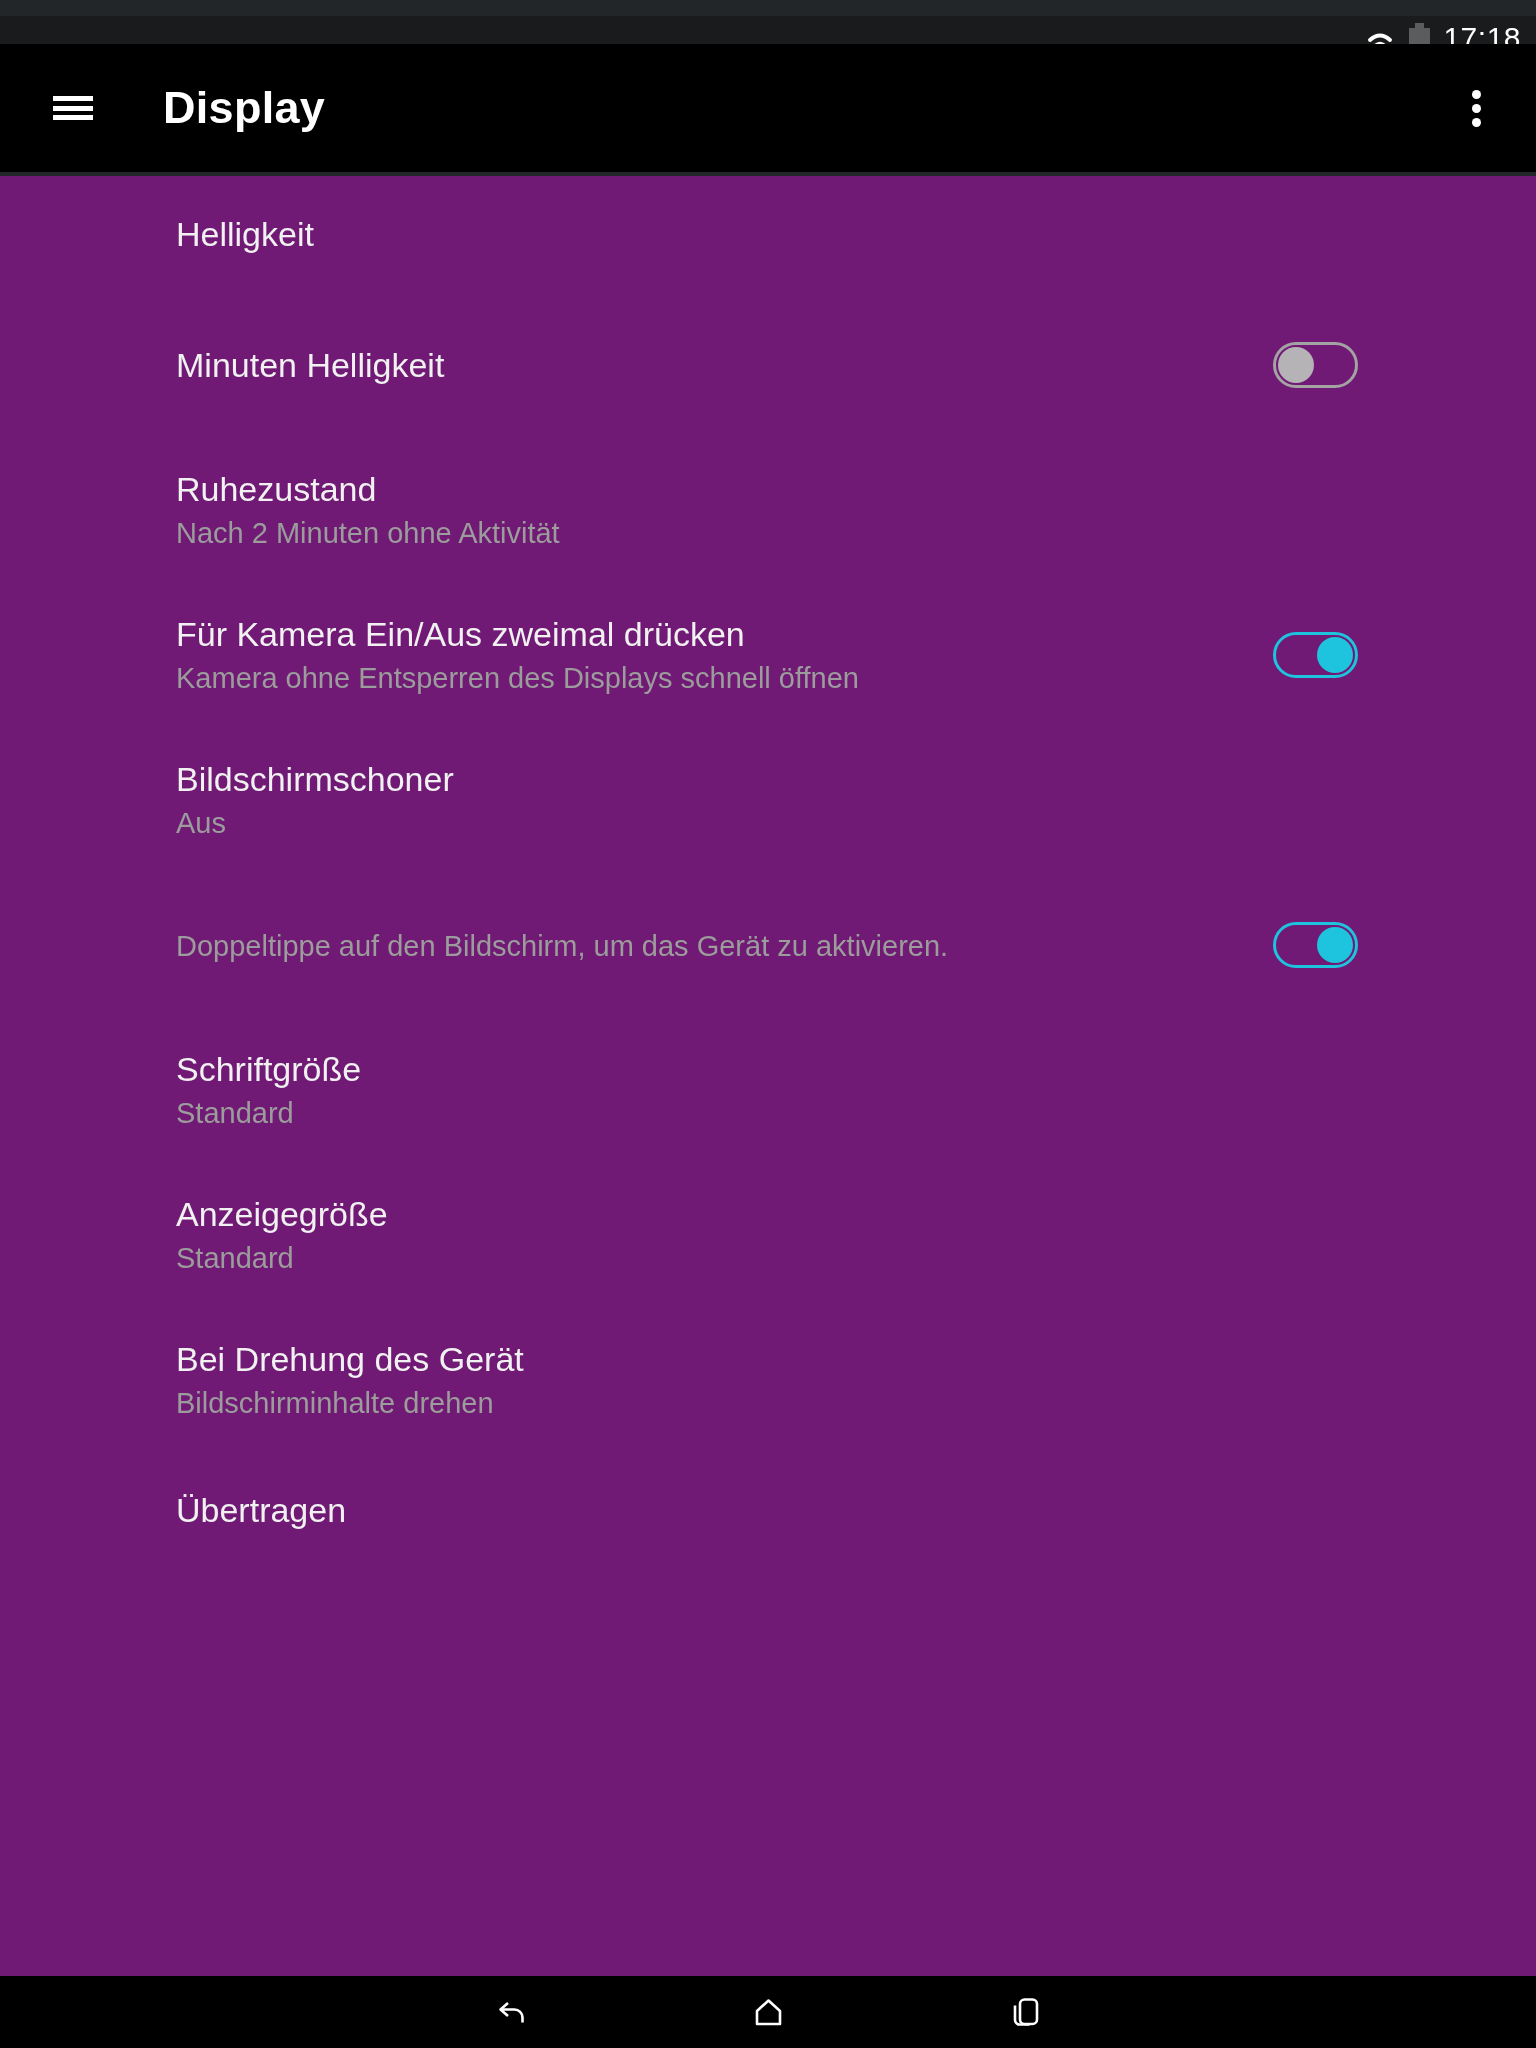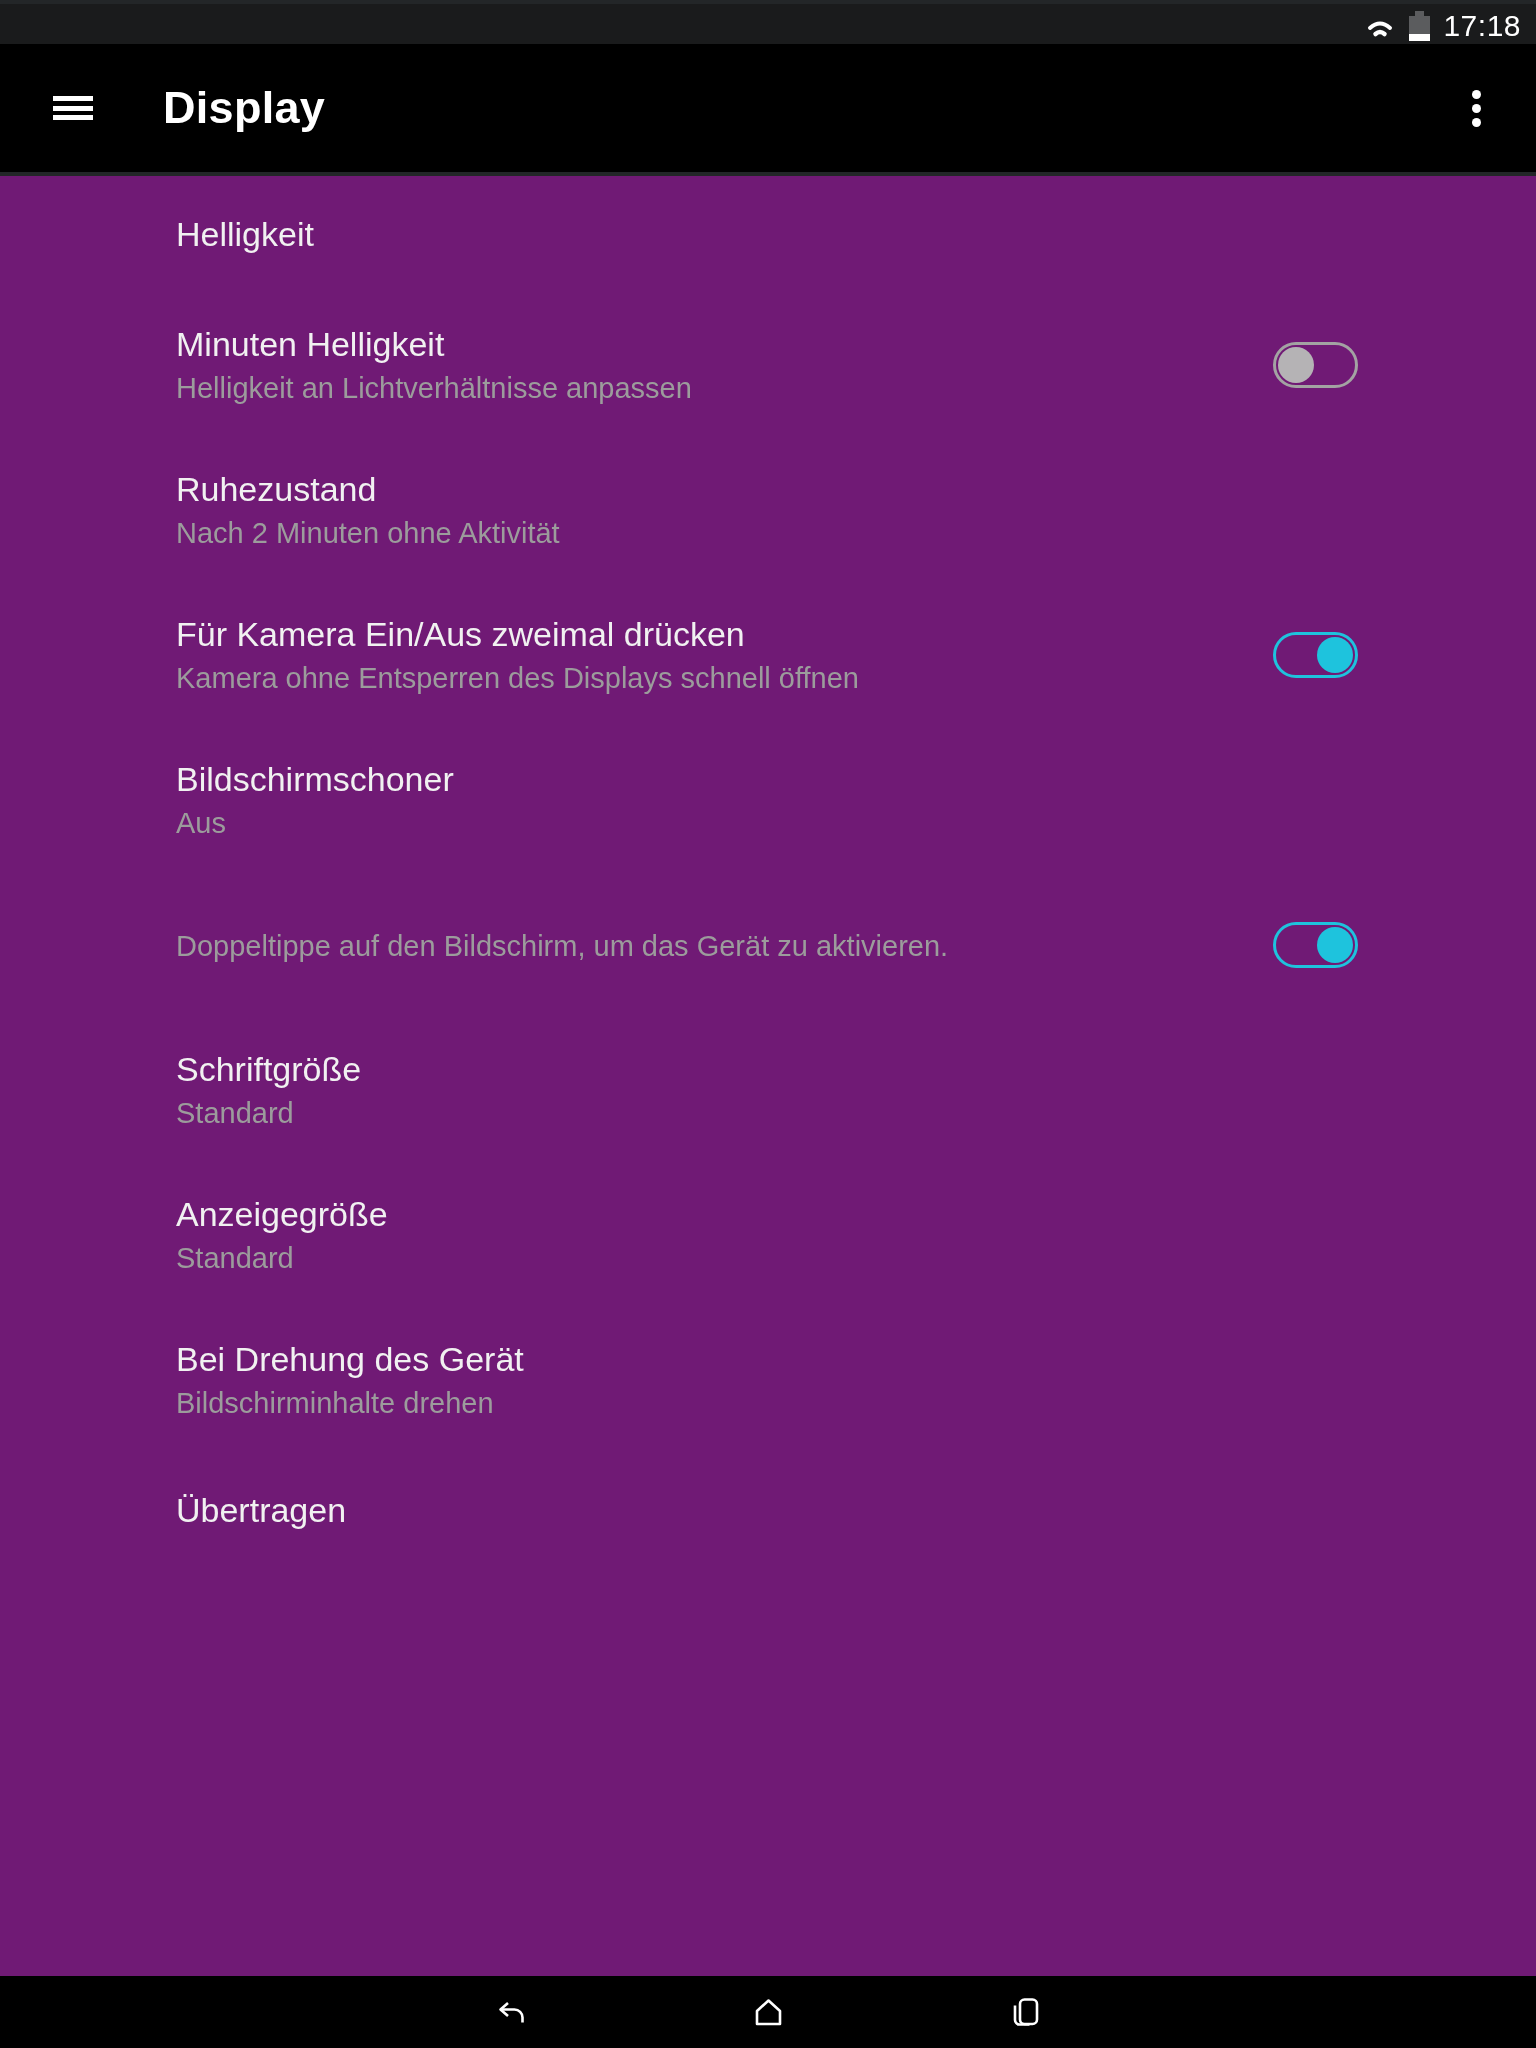--- a/index.html
+++ b/index.html
@@ -3,21 +3,21 @@
 <meta charset="utf-8">
 <style>
   html,body{margin:0;padding:0;background:#000;}
   .screen{
     position:relative;width:1536px;height:2048px;overflow:hidden;
     background:#232628;font-family:"Liberation Sans",sans-serif;
     --accent:#1EC3DD;
   }
   
   .status-bar{
-    position:absolute;top:4px;left:0;right:0;height:44px;background:#1A1B1C;
+    position:absolute;top:16px;left:0;right:0;height:44px;background:#1A1B1C;
     display:flex;align-items:center;justify-content:flex-end;gap:13px;padding-right:15px;box-sizing:border-box;
   }
   .wifi-icon{width:32px;height:26px;display:block;margin-top:4px;}
   .battery{position:relative;width:21px;height:32px;margin-top:2px;}
   .battery .nub{position:absolute;top:0;left:6px;width:9px;height:5px;background:#5B5C5E;}
   .battery .body{position:absolute;top:5px;left:0;right:0;bottom:2px;background:#5B5C5E;overflow:hidden;}
   .battery .fill{position:absolute;left:0;right:0;bottom:0;background:#fff;}
   .clock{color:#fff;font-size:30px;letter-spacing:.5px;}
   
   .app-bar{
@@ -86,21 +86,20 @@
   <main class="content">
       <div class="row single">
       <div class="row-text">
         <div class="title">Helligkeit</div>
 
       </div>
     </div>
       <div class="row double">
       <div class="row-text">
         <div class="title">Minuten Helligkeit</div>
-        <div class="subtitle">Helligkeit an Lichtverhältnisse anpassen</div>
       </div>
     <span class="switch" data-state="off">
           <span class="knob"></span>
         </span>
       </div>
       <div class="row double">
       <div class="row-text">
         <div class="title">Ruhezustand</div>
         <div class="subtitle">Nach 2 Minuten ohne Aktivität</div>
       </div>

